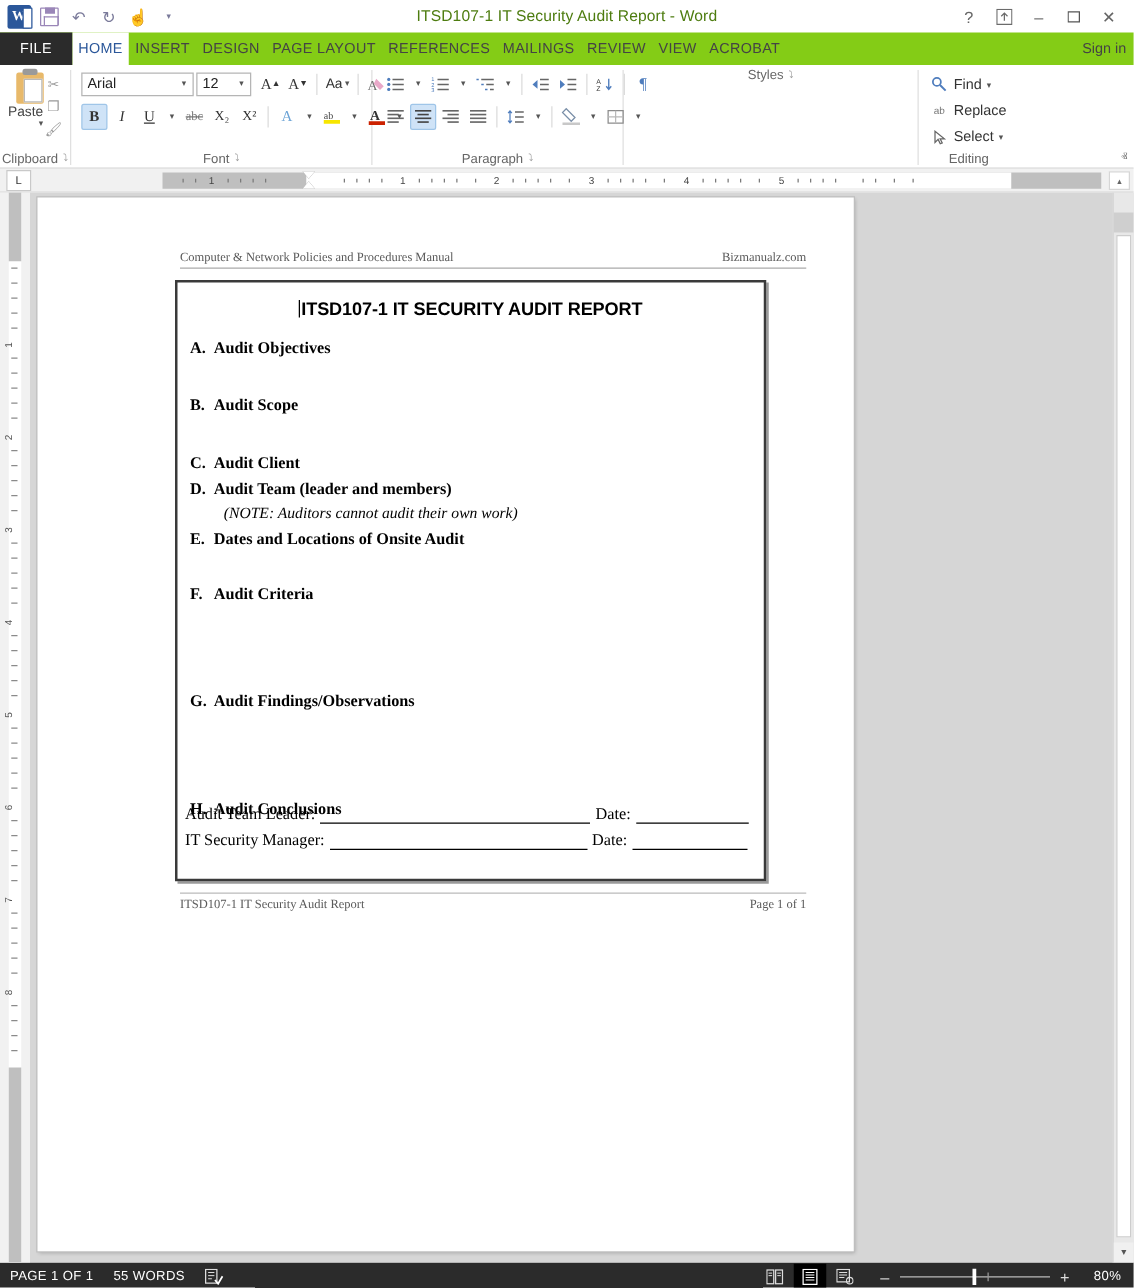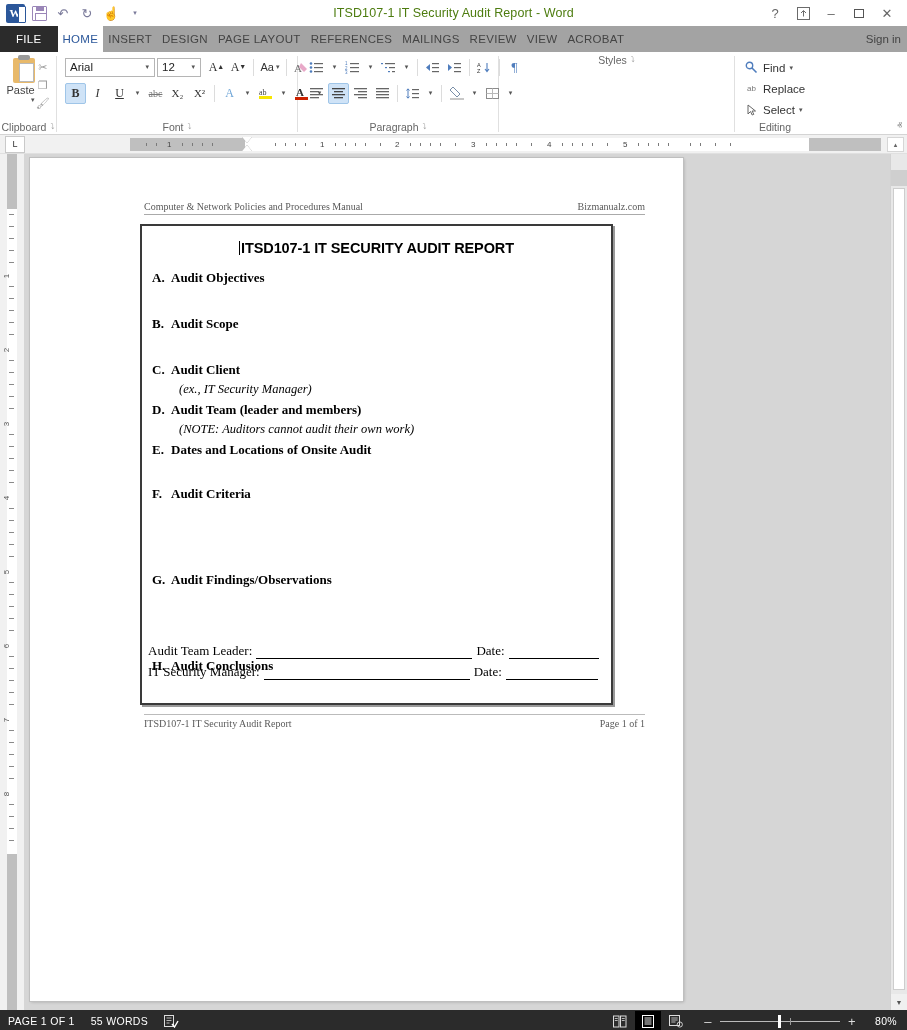--- a/index.html
+++ b/index.html
@@ -43,21 +43,21 @@
   }
   .winbtns{ margin-left:auto; display:flex; align-items:center; padding-right:6px;}
   .winbtn{
     width:28px;height:24px;display:flex;align-items:center;justify-content:center;
     color:#666;font-size:13px;
   }
   .winbtn.sq{font-size:11px;}
 
   
   .tabstrip{
-    height:26px; background:#a3a3a3; display:flex; align-items:stretch;
+    height:26px; background:#84cc16; display:flex; align-items:stretch;
     position:relative;
   }
   .tab{
     padding:0 5px; display:flex;align-items:center;
     font-size:11.5px; color:#444; letter-spacing:.3px; text-transform:uppercase;
     cursor:default;
   }
   .tab.file{ background:#2b2b2b; color:#ffffff; padding:0 16px; font-weight:normal;}
   .tab.active{ color:#2b579a; background:#ffffff; position:relative; z-index:3;}
   .signin{
@@ -706,21 +706,20 @@
               <span>Audit Objectives</span>
             </div>
             <div class="item" style="margin-top:30px">
               <span class="ltr">B.</span>
               <span>Audit Scope</span>
             </div>
             <div class="item" style="margin-top:30px">
               <span class="ltr">C.</span>
               <span>Audit Client</span>
             </div>
-            <div class="sub" style="margin-top:4px">(ex., IT Security Manager)</div>
             <div class="item" style="margin-top:5px">
               <span class="ltr">D.</span>
               <span>Audit Team (leader and members)</span>
             </div>
             <div class="sub" style="margin-top:4px">(NOTE: Auditors cannot audit their own work)</div>
             <div class="item" style="margin-top:5px">
               <span class="ltr">E.</span>
               <span>Dates and Locations of Onsite Audit</span>
             </div>
             <div class="item" style="margin-top:28px">

